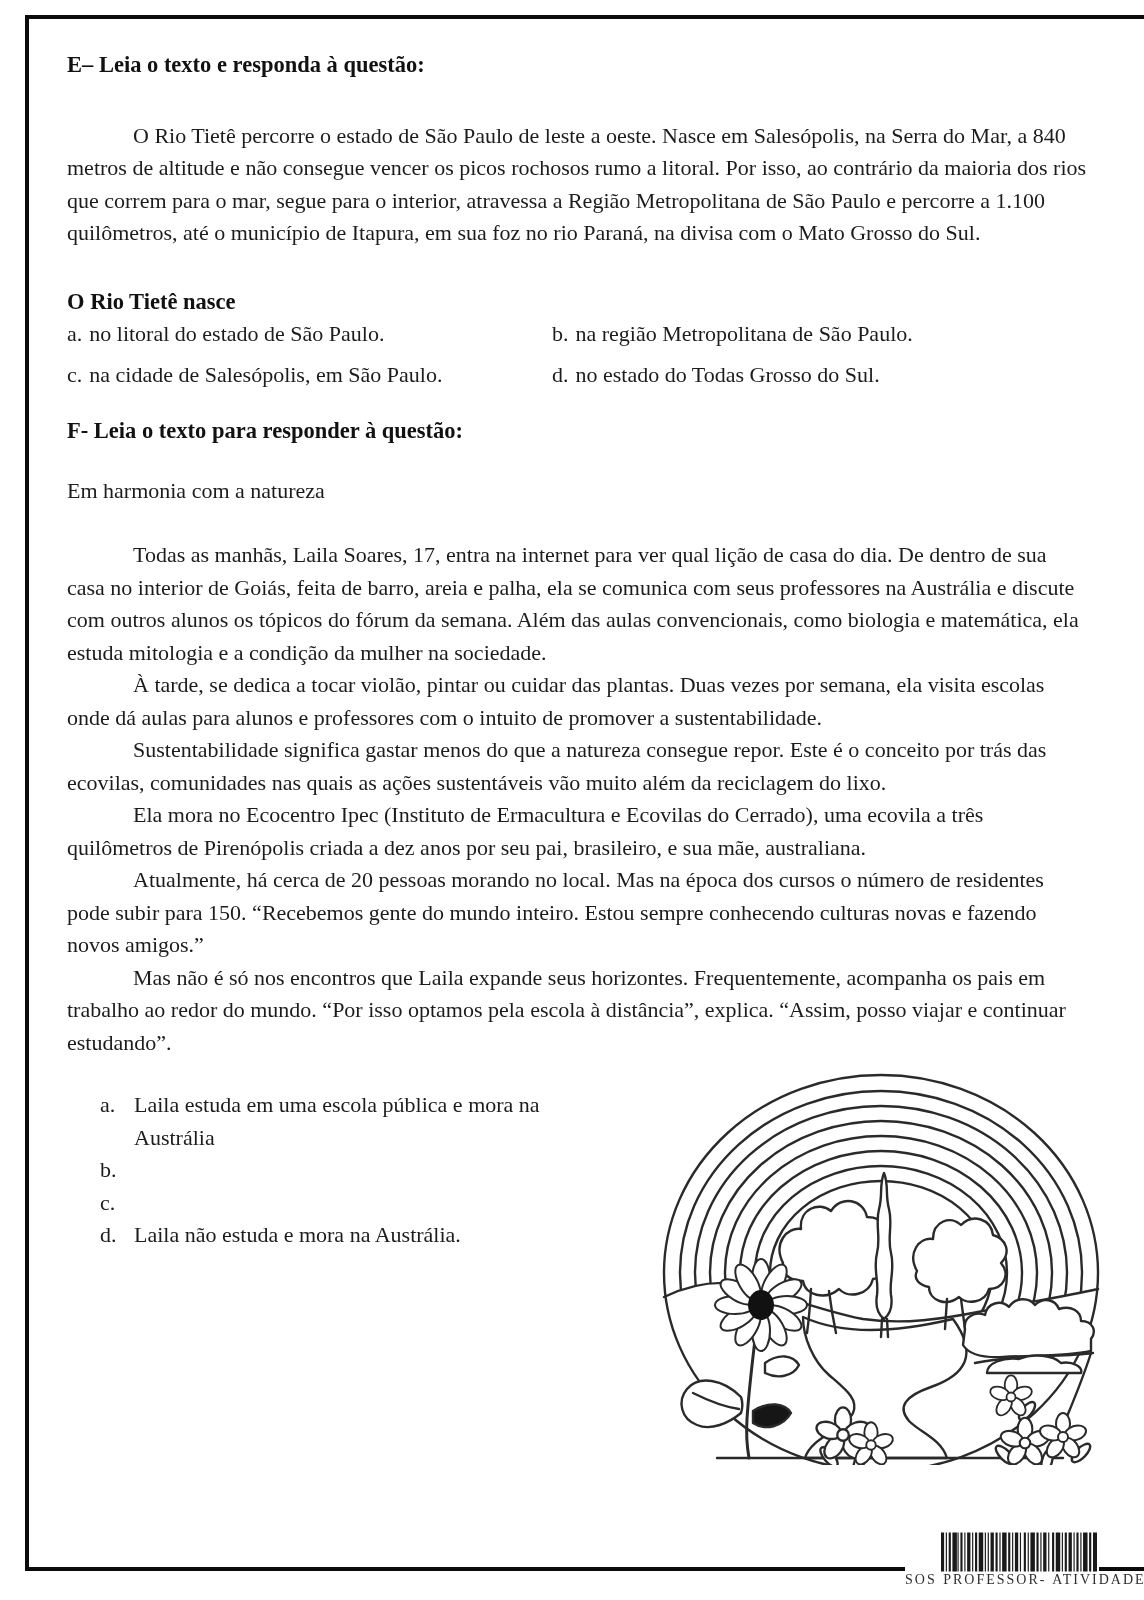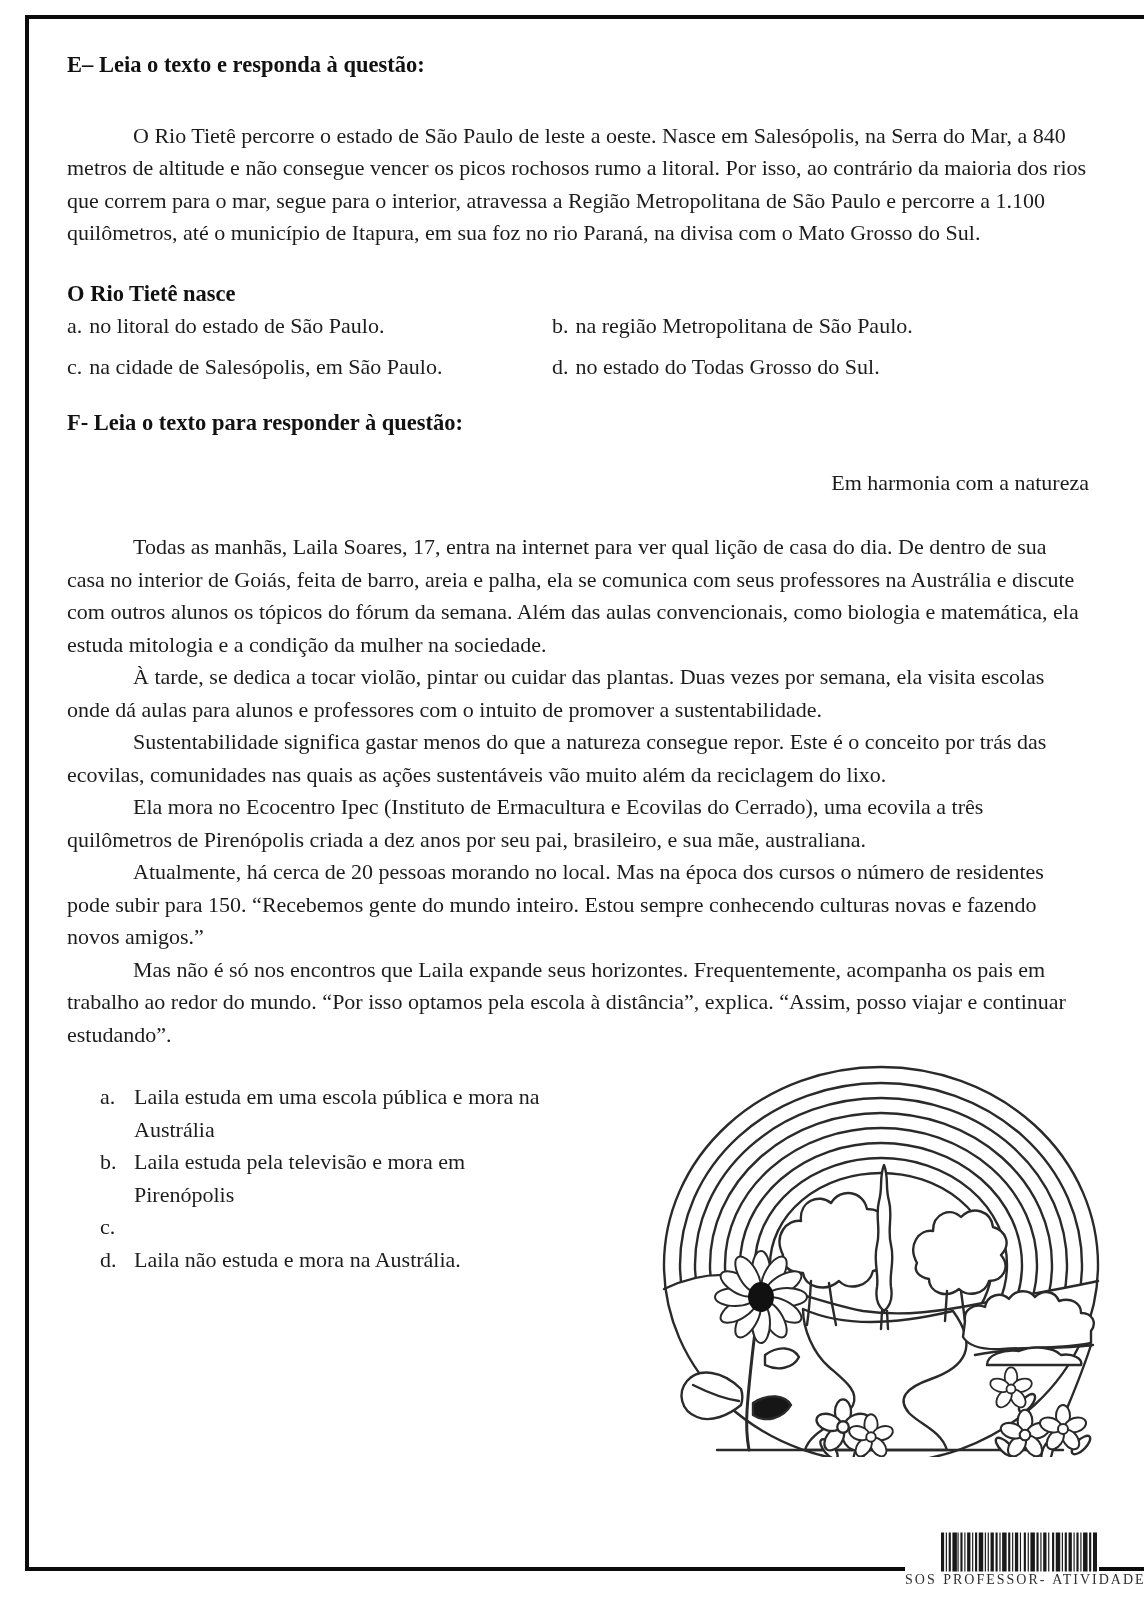--- a/index.html
+++ b/index.html
@@ -13,25 +13,25 @@
     border:4px solid #0b0b0b;box-sizing:border-box;background:#fff;
   }
   .content{
     position:absolute;inset:0;padding:30px 64px 0 38px;box-sizing:border-box;
     font-size:22px;line-height:32.5px;
   }
   h2,h3,p{margin:0;font-size:inherit;line-height:inherit;}
   .bold{font-weight:bold;font-size:22.5px;color:#111;}
   .indent{text-indent:66px;}
   .mt-parae{margin-top:38px;}
-  .mt-q{margin-top:28px;}
+  .mt-q{margin-top:36px;}
   .opt-grid{display:grid;grid-template-columns:477px 1fr;gap:8px;}
   .opt .letter{margin-right:7px;}
   .mt-hf{margin-top:24px;}
-  .center-title{text-align:right;margin-top:27px;margin-bottom:32px;}
+  .center-title{text-align:left;margin-top:27px;margin-bottom:32px;}
   .bottom-row{display:flex;align-items:flex-start;margin-top:30px;}
   .q-bold{margin-top:8px;}
   .f-options{flex:none;width:505px;}
   .f-opt{display:flex;}
   .f-letter{flex:none;width:34px;margin-left:33px;}
   .f-text{width:436px;}
   .illus{margin-left:auto;margin-right:-16px;margin-top:-22px;flex:none;}
   .barcode-block{
     position:absolute;left:905px;top:1532px;width:194px;height:62px;
     background:#fff;z-index:5;text-align:right;
@@ -75,21 +75,20 @@
 
 
     <div class="bottom-row">
       <div class="f-options">
         <div class="f-opt">
             <span class="f-letter">a.</span>
             <span class="f-text">Laila estuda em uma escola pública e mora na Austrália</span>
           </div>
         <div class="f-opt">
             <span class="f-letter">b.</span>
-            <span class="f-text">Laila estuda pela televisão e mora em Pirenópolis</span>
           </div>
         <div class="f-opt">
             <span class="f-letter">c.</span>
           </div>
         <div class="f-opt">
             <span class="f-letter">d.</span>
             <span class="f-text">Laila não estuda e mora na Austrália.</span>
           </div>
       </div>
 

